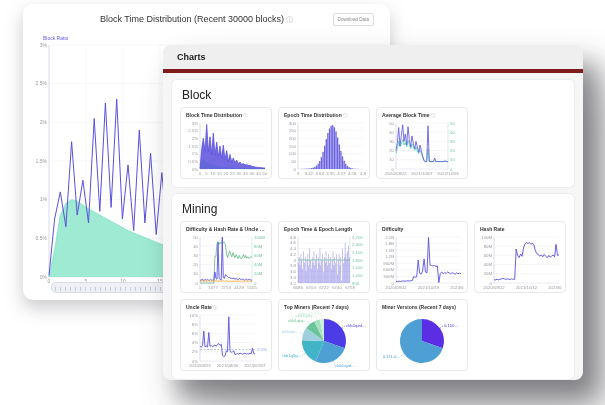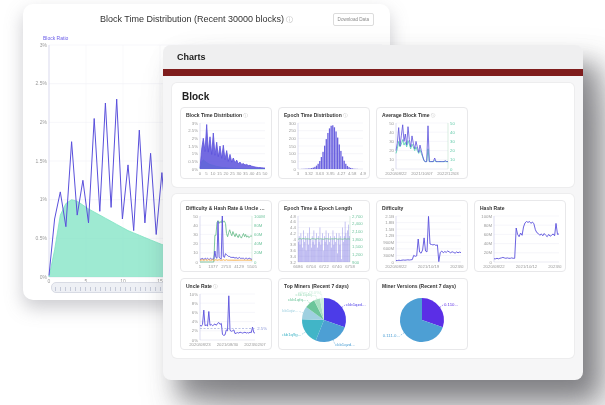--- a/index.html
+++ b/index.html
@@ -15,24 +15,24 @@
   .big-ylabel{position:absolute;left:20px;top:31px;font-size:5px;color:#6a5ce8}
   .big-chart{position:absolute;left:10px;top:38px;width:352px;height:242px}
   .brush{position:absolute;left:28px;bottom:7px;width:334px;height:9px;background:#eef0f5;
          border:1px solid #d8dbe4;border-radius:5px;overflow:hidden}
   .brush-ticks{margin:4px 3px 0;height:4px;
          background:repeating-linear-gradient(90deg,#c4c9d8 0 1px,transparent 1px 5px)}
   .front-card{position:absolute;left:163px;top:45px;width:420px;height:335px;background:#f6f6f7;
               border-radius:8px;z-index:2;overflow:hidden;
               box-shadow:14px 18px 24px rgba(75,75,80,.55),28px 34px 48px rgba(75,75,80,.35)}
   .fc-header{height:24px;line-height:24px;padding:0 14px;background:#efeff0;
-             border-bottom:7px solid #7f1d1d;font-weight:bold;font-size:9px;color:#222}
+             border-bottom:4px solid #7f1d1d;font-weight:bold;font-size:9px;color:#222}
   .fc-body{padding:7px 9px;display:flex;flex-direction:column;gap:7px}
   .panel{background:#fff;border-radius:5px;padding:6px 8px 8px;box-shadow:0 0 0 1px #ededee}
-  .panel-heading{font-size:10px;font-weight:bold;color:#222;margin:2px 0 5px 2px}
+  .panel-heading{font-size:12px;font-weight:normal;color:#222;margin:2px 0 5px 2px}
   .grid{display:grid;grid-template-columns:repeat(4,1fr);gap:6px}
   .mini-card{border:1px solid #e8e8ea;border-radius:4px;background:#fff;padding:3px 3px 2px;
              min-width:0;cursor:pointer}
   .mini-title{font-size:5px;color:#333;font-weight:bold;padding:1px 2px 2px;
               white-space:nowrap;overflow:hidden;text-overflow:ellipsis}
   .mini-title .info{color:#b5b5b5;font-weight:normal;font-size:4.6px}
   .mini-chart{height:56px}
   svg{display:block}
 </style>
 </head>
@@ -231,20 +231,21 @@
                 <line x1="16" x2="16" y1="3" y2="49" stroke="#c7c7e8" stroke-width="0.6"></line>
                 <line x1="68" x2="68" y1="3" y2="49" stroke="#bfe3cf" stroke-width="0.6"></line>
                 <polyline points="16.0,33.4 17.3,28.8 18.7,21.4 20.0,26.9 21.3,24.2 22.7,19.6 24.0,25.1 25.3,22.3 26.7,26.9 28.0,20.5 29.3,24.2 30.7,28.8 32.0,24.2 33.3,26.9 34.7,30.6 36.0,26.9 37.3,30.6 38.7,33.4 40.0,29.7 41.3,33.4 42.7,37.0 44.0,40.7 45.3,41.6 46.7,41.6 48.0,28.8 49.3,41.6 50.7,41.6 52.0,41.6 53.3,41.6 54.7,40.7 56.0,41.6 57.3,41.6 58.7,41.6 60.0,41.6 61.3,41.6 62.7,41.6 64.0,41.6 65.3,41.6 66.7,41.6 68.0,41.6" fill="none" stroke="#4fd0ad" stroke-width="0.8"></polyline>
                 <polyline points="16.0,30.6 17.3,23.2 18.7,7.6 20.0,26.0 21.3,15.9 22.7,4.8 24.0,21.4 25.3,14.0 26.7,25.1 28.0,6.7 29.3,19.6 30.7,26.9 32.0,15.9 33.3,23.2 34.7,28.8 36.0,21.4 37.3,26.9 38.7,32.4 40.0,25.1 41.3,30.6 42.7,36.1 44.0,40.7 45.3,41.6 46.7,41.6 48.0,5.8 49.3,41.6 50.7,41.6 52.0,41.6 53.3,41.6 54.7,38.0 56.0,41.6 57.3,41.6 58.7,41.6 60.0,41.6 61.3,41.6 62.7,41.6 64.0,41.6 65.3,40.7 66.7,41.6 68.0,41.6" fill="none" stroke="#5a50dc" stroke-width="0.8"></polyline>
               </svg>
             </div>
           </div>
         </div>
       </div>
       <div class="panel">
+        <div class="panel-heading">Mining</div>
         <div class="grid">
           <div class="mini-card">
             <div class="mini-title"><span>Difficulty &amp; Hash Rate &amp; Uncle Rate</span></div>
             <div class="mini-chart">
               <svg width="84" height="56" viewBox="0 0 84 56">
                 <line x1="16" x2="68" y1="3" y2="3" stroke="#ededf5" stroke-width="0.5"></line>
                 <text x="14" y="4.5" text-anchor="end" font-size="4.3" fill="#999">50</text>
                 <line x1="16" x2="68" y1="12.2" y2="12.2" stroke="#ededf5" stroke-width="0.5"></line>
                 <text x="14" y="13.7" text-anchor="end" font-size="4.3" fill="#999">40</text>
                 <line x1="16" x2="68" y1="21.4" y2="21.4" stroke="#ededf5" stroke-width="0.5"></line>

